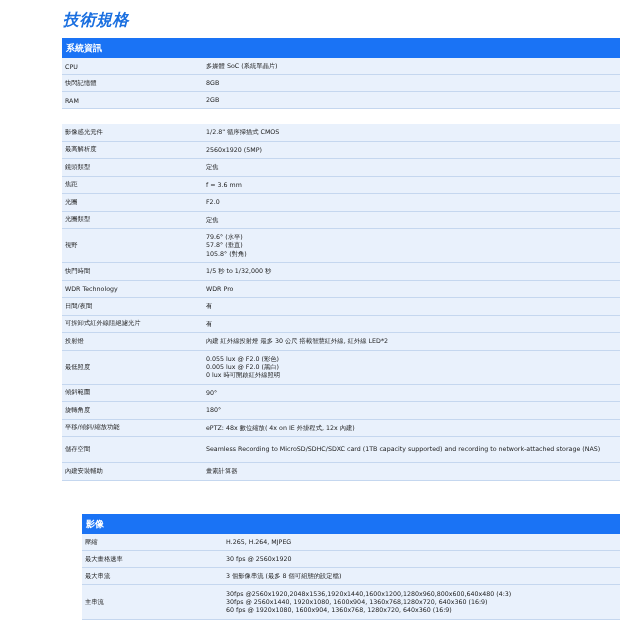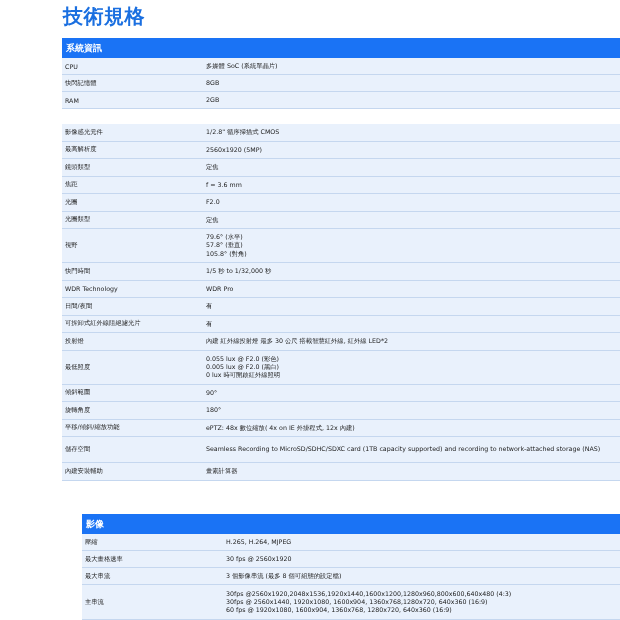--- a/index.html
+++ b/index.html
@@ -2,23 +2,24 @@
 <html><head>
 <meta charset="utf-8">
 <style>
   html, body { margin: 0; padding: 0; background: #ffffff; }
   body {
     width: 620px; height: 620px; overflow: hidden; position: relative;
     font-family: "DejaVu Sans", "Liberation Sans", sans-serif;
     color: #222;
   }
   .page-title {
-    position: absolute; left: 63px; top: 3px;
-    font-size: 20px; font-weight: bold; color: #1a6fe0;
+    position: absolute; left: 63px; top: 10px;
+    font-size: 16px; font-weight: bold; color: #1a6fe0;
     letter-spacing: 0.5px;
+    font-style: italic;
   }
   .section {
     position: absolute; left: 62px; width: 583px;
   }
   .section-header {
     background: #1a73f5;
     color: #ffffff;
     font-size: 9px; font-weight: bold;
     height: 20px; line-height: 20px;
     padding-left: 4px;

